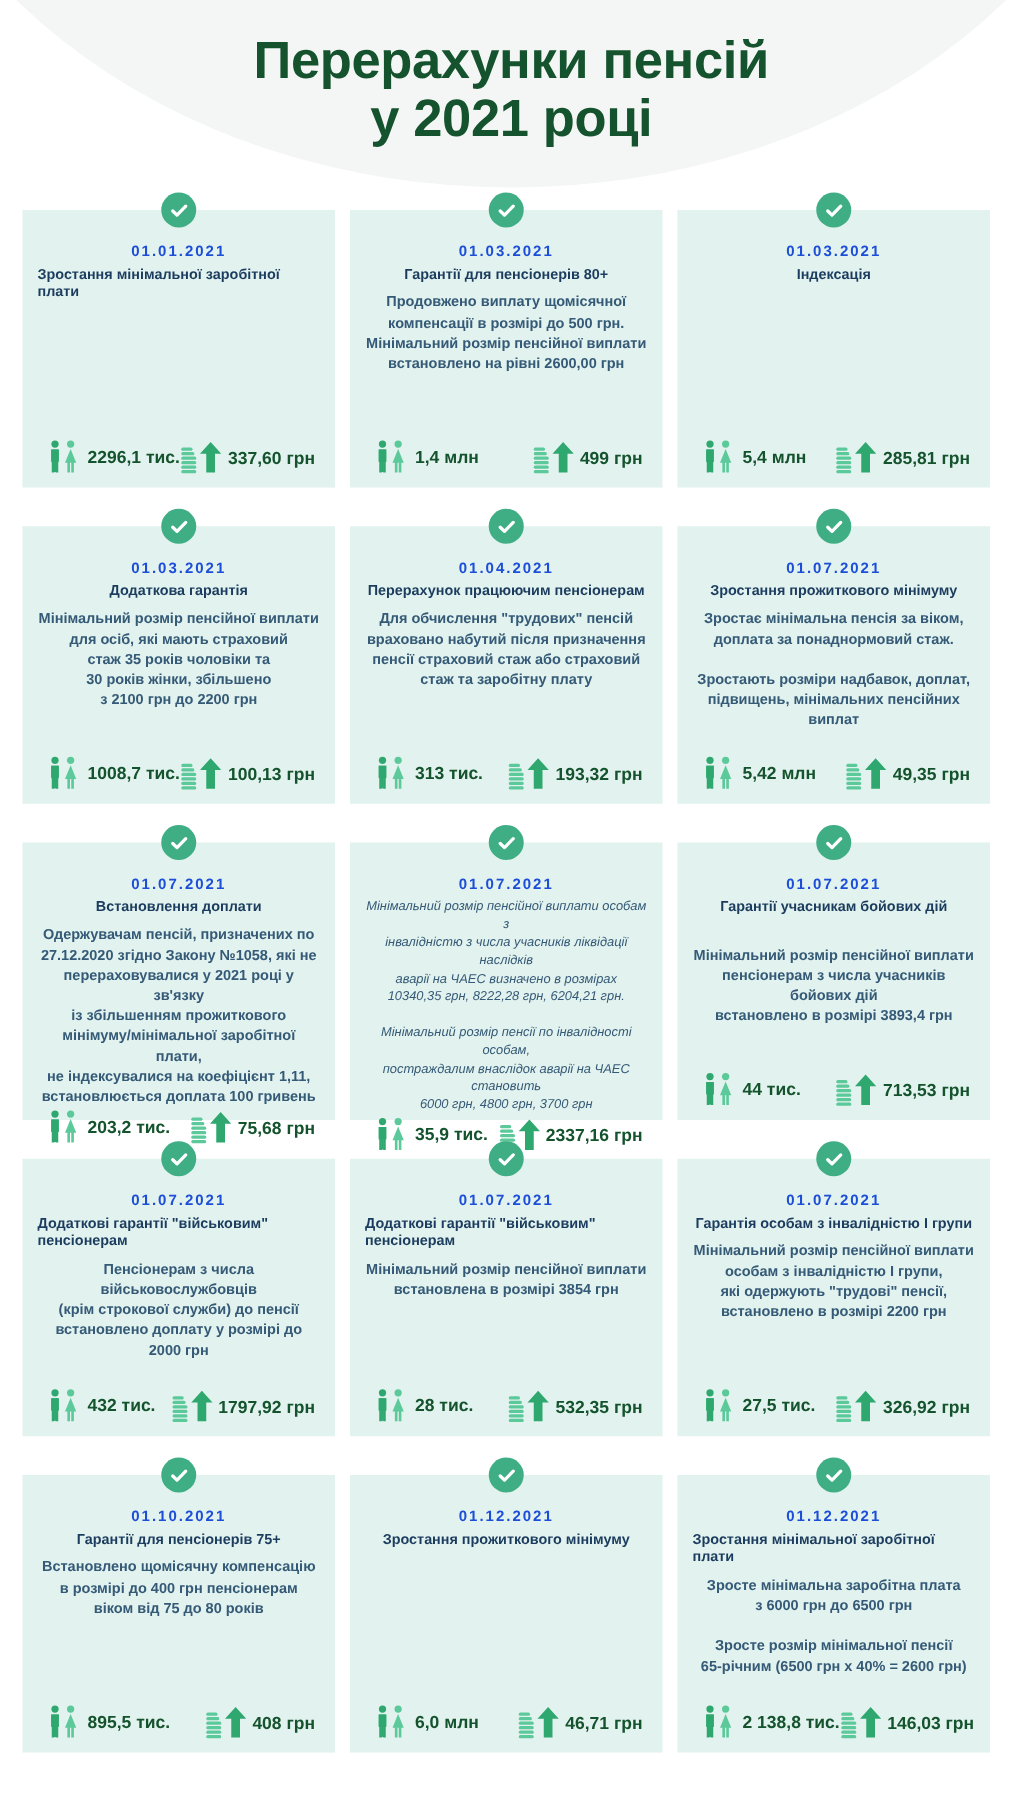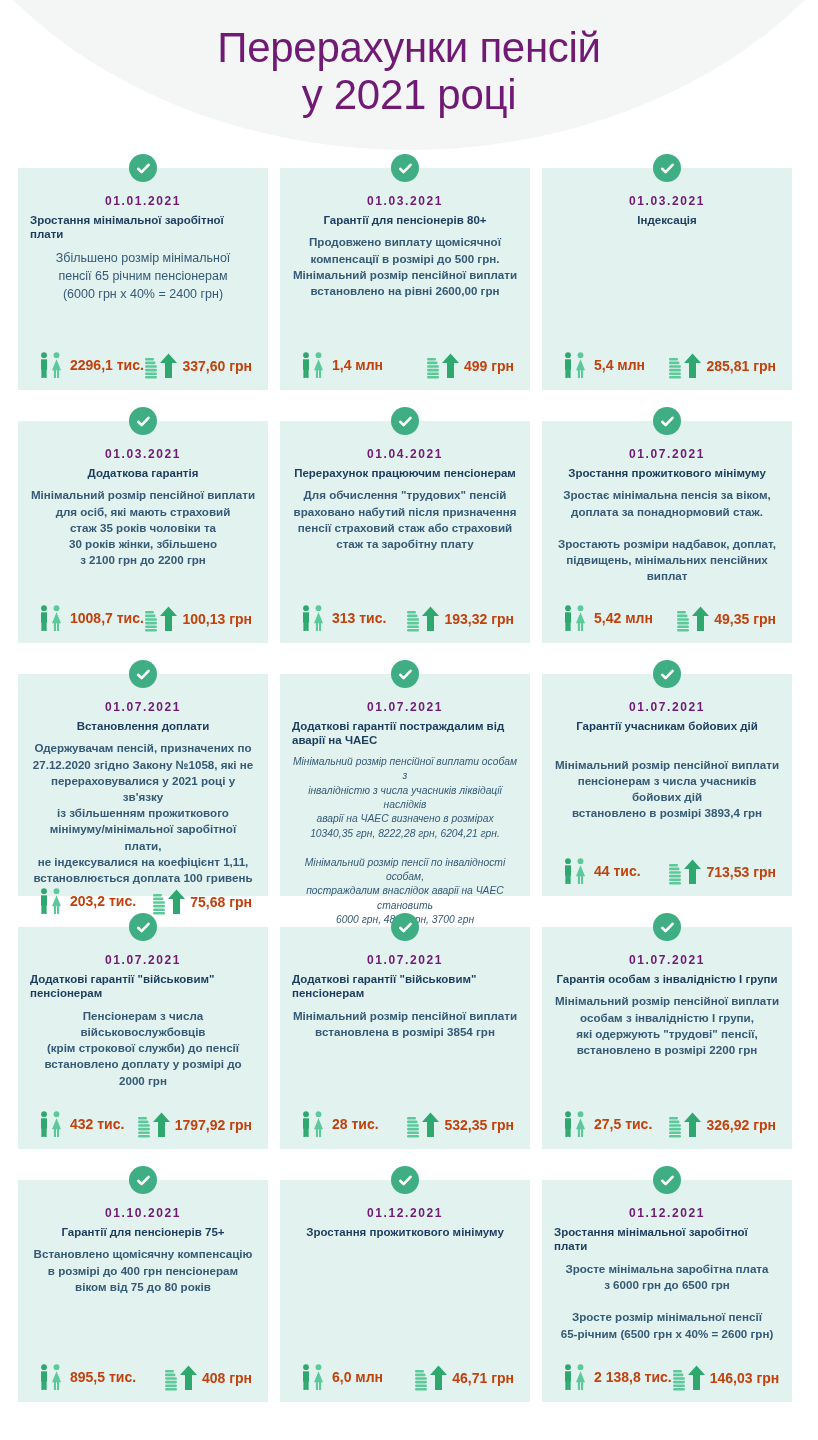--- a/index.html
+++ b/index.html
@@ -31,22 +31,22 @@
     width: 124%;
     height: 400px;
     background: #f4f6f5;
     border-radius: 0 0 50% 50% / 0 0 100% 100%;
   }
   .page-title {
     position: relative;
     z-index: 2;
     text-align: center;
     padding-top: 24px;
-    color: #701a75;
-    font-weight: normal;
+    color: #14532d;
+    font-weight: bold;
     font-size: 42px;
     line-height: 1.12;
     letter-spacing: -0.3px;
   }
   .title-line { display: block; }
 
   
   .cards-grid {
     position: relative;
     z-index: 3;
@@ -78,21 +78,21 @@
     height: 28px;
     background: #3fae85;
     border-radius: 50%;
     display: flex;
     align-items: center;
     justify-content: center;
   }
   .check-badge svg { display: block; }
 
   .card-date {
-    color: #701a75;
+    color: #1d4ed8;
     font-weight: bold;
     font-size: 12px;
     letter-spacing: 1.6px;
     text-align: center;
     margin-bottom: 5px;
   }
 
   .card-title {
     color: #1b3c5e;
     font-weight: bold;
@@ -131,21 +131,21 @@
     justify-content: space-between;
     padding: 0 6px 2px 8px;
     margin-top: auto;
   }
   .stat {
     display: flex;
     align-items: center;
     gap: 4px;
   }
   .stat-value {
-    color: #c2410c;
+    color: #14532d;
     font-weight: bold;
     font-size: 14px;
     white-space: nowrap;
   }
   .icon-people, .icon-coins { display: block; flex: none; }
 </style>
 </head>
 <body>
 
 <div class="header">
@@ -158,23 +158,20 @@
 
 <div class="cards-grid">
     <div class="card">
       <div class="check-badge">
         <svg width="17" height="17" viewBox="0 0 17 17" aria-hidden="true">
           <path d="M3.2 8.8 L6.6 12.1 L13.6 4.9" fill="none" stroke="#ffffff" stroke-width="2.6" stroke-linecap="round" stroke-linejoin="round"></path>
         </svg>
       </div>
       <div class="card-date">01.01.2021</div>
       <div class="card-title">Зростання мінімальної заробітної плати</div>
-      <div class="card-body">Збільшено розмір мінімальної
-пенсії 65 річним пенсіонерам
-(6000 грн х 40% = 2400 грн)</div>
       <div class="card-footer">
         <div class="stat">
           <span>
             <svg class="icon-people" width="30" height="30" viewBox="0 0 30 30" aria-hidden="true">
               <circle cx="8" cy="5.2" r="2.9" fill="#2fa86f"></circle>
               <path d="M5 9.6h6v9.4H8.9v8.6H7.1v-8.6H5z" fill="#2fa86f"></path>
               <rect x="5" y="9.6" width="6" height="10" fill="#2fa86f"></rect>
               <rect x="5.4" y="19" width="2.1" height="9" fill="#2fa86f"></rect>
               <rect x="8.5" y="19" width="2.1" height="9" fill="#2fa86f"></rect>
               <circle cx="20.5" cy="5.2" r="2.9" fill="#5cc99a"></circle>
@@ -472,22 +469,20 @@
         </div>
       </div>
     </div>
     <div class="card small-body">
       <div class="check-badge">
         <svg width="17" height="17" viewBox="0 0 17 17" aria-hidden="true">
           <path d="M3.2 8.8 L6.6 12.1 L13.6 4.9" fill="none" stroke="#ffffff" stroke-width="2.6" stroke-linecap="round" stroke-linejoin="round"></path>
         </svg>
       </div>
       <div class="card-date">01.07.2021</div>
-      <div class="card-title">Додаткові гарантії постраждалим
-від аварії на ЧАЕС</div>
       <div class="card-body">Мінімальний розмір пенсійної виплати особам з
 інвалідністю з числа учасників ліквідації наслідків
 аварії на ЧАЕС визначено в розмірах
 10340,35 грн, 8222,28 грн, 6204,21 грн.
 
 Мінімальний розмір пенсії по інвалідності особам,
 постраждалим внаслідок аварії на ЧАЕС становить
 6000 грн, 4800 грн, 3700 грн</div>
       <div class="card-footer">
         <div class="stat">

